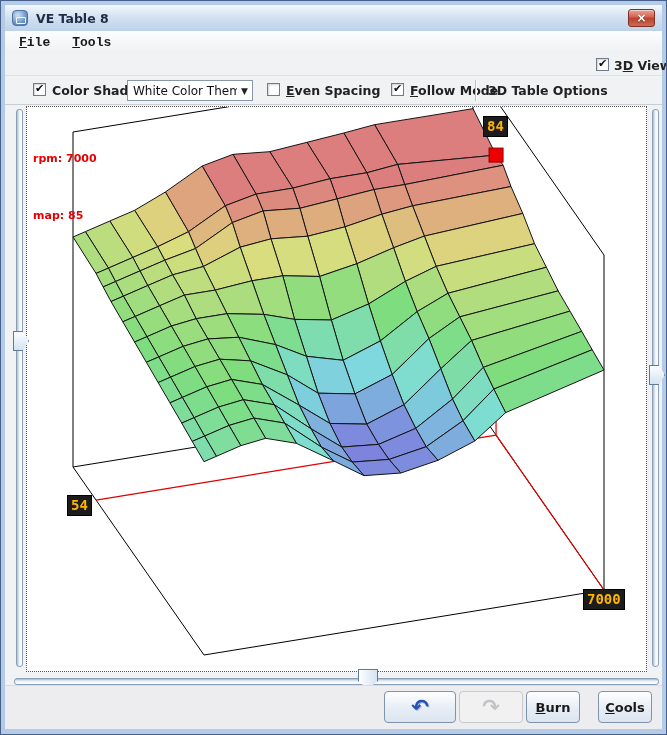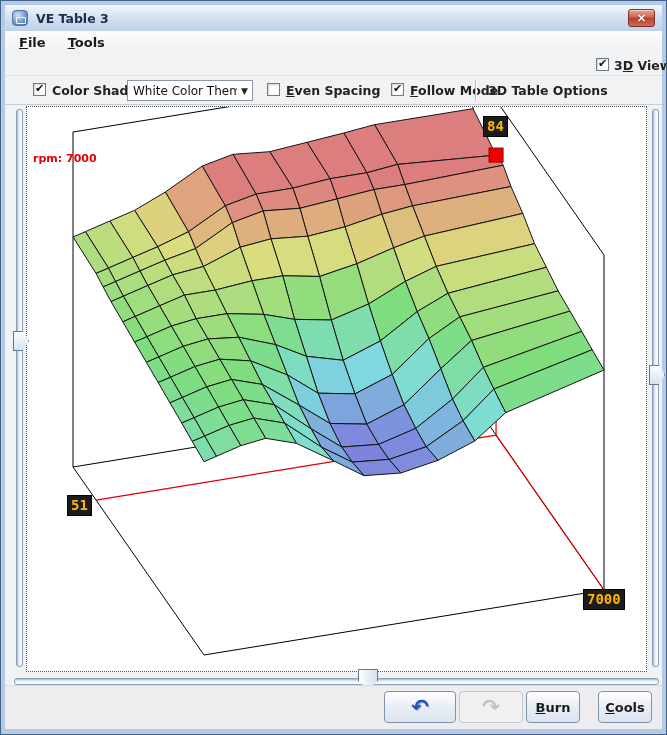--- a/index.html
+++ b/index.html
@@ -24,21 +24,21 @@
     position:absolute; right:7px; top:4px; width:27px; height:18px;
     background: linear-gradient(#e9a396, #d4614d 45%, #b8402e 50%, #cc6a52);
     border:1px solid #7e3026; border-radius:3px;
     color:#fff; font-size:12px; font-weight:bold; text-align:center; line-height:16px;
     text-shadow: 0 1px 1px rgba(0,0,0,.4); box-shadow: inset 0 1px 0 rgba(255,255,255,.5);
   }
   
   .menubar {
     position:absolute; left:4px; top:30px; right:4px; height:24px;
     background: linear-gradient(#fdfdfe, #eef0f3);
-    border-bottom:1px solid #c6cbd2; display:flex; align-items:center;
+    border-bottom:1px solid #c6cbd2; display:flex; align-items:center;font-family:Liberation Mono, monospace;
   }
   .menu-item { font-size:13px; font-weight:bold; color:#1a1a1a; padding:2px 8px; margin-left:6px; white-space:pre; }
   
   .row3d {
     position:absolute; left:4px; top:53px; right:4px; height:22px;
     background:#f0f2f4; border-bottom:1px solid #dee1e5;
   }
   
   .toolbar {
     position:absolute; left:4px; top:75px; right:4px; height:29px;
@@ -94,21 +94,21 @@
   .redo-c { color:#c3c3c5; }
   .u { text-decoration: underline; }
 </style>
 </head>
 <body>
 
 <div class="window">
 
   <div class="titlebar">
     <div class="win-icon"></div>
-    <div class="win-title">VE Table 3</div>
+    <div class="win-title">VE Table 8</div>
     <div class="close-btn">×</div>
   </div>
 
   <div class="menubar">
     <div class="menu-item"><span class="u">F</span><span>ile</span></div>
     <div class="menu-item"><span class="u">T</span><span>ools</span></div>
   </div>
 
   <div class="row3d">
     <div class="cb" style="left:591px; top:4px;"><span class="mark">✔</span></div>
@@ -267,23 +267,24 @@
           <polygon points="306.20000000000005,353.6716666666666 337,368.66666666666663 325.21,355.08 294.41,340.085" fill="hsl(213,58%,68%)" stroke="#141414" stroke-width="1" stroke-linejoin="round"></polygon>
           <polygon points="269.4,336.3183333333333 306.20000000000005,353.6716666666666 294.41,340.085 257.60999999999996,316.06500000000005" fill="hsl(171,58%,68%)" stroke="#141414" stroke-width="1" stroke-linejoin="round"></polygon>
           <polygon points="238.6,331.3233333333333 269.4,336.3183333333333 257.60999999999996,316.06500000000005 226.81,311.07000000000005" fill="hsl(138,58%,68%)" stroke="#141414" stroke-width="1" stroke-linejoin="round"></polygon>
           <polygon points="213.8,338.6866666666666 238.6,331.3233333333333 226.81,311.07000000000005 202.01000000000002,318.43333333333334" fill="hsl(132,58%,68%)" stroke="#141414" stroke-width="1" stroke-linejoin="round"></polygon>
           <polygon points="189.4,349.3183333333333 213.8,338.6866666666666 202.01000000000002,318.43333333333334 177.61,329.06500000000005" fill="hsl(141,58%,68%)" stroke="#141414" stroke-width="1" stroke-linejoin="round"></polygon>
           <polygon points="177,354.66666666666663 189.4,349.3183333333333 177.61,329.06500000000005 165.21,334.41333333333336" fill="hsl(150,58%,68%)" stroke="#141414" stroke-width="1" stroke-linejoin="round"></polygon>
           <rect x="462.05600000000004" y="41.08800000000002" width="14" height="14" fill="#ee0000" stroke="#8c0000"></rect>
         </svg>
       <div class="overlay-readout">
         <div>rpm: 7000</div>
+        <div>map: 85</div>
       </div>
       <div class="badge" style="left:456px; top:9px;">84</div>
-      <div class="badge" style="left:40px; top:388px;">51</div>
+      <div class="badge" style="left:40px; top:388px;">54</div>
       <div class="badge" style="left:556px; top:482px;text-align:right;">7000</div>
     </div>
 
     <div class="vtrack" style="left:11px; top:4px; height:558px;"></div>
     <div class="thumb-r" style="left:8px; top:226px;"></div>
     <div class="vtrack" style="left:647px; top:4px; height:558px;"></div>
     <div class="thumb-r" style="left:644px; top:260px;"></div>
     <div class="htrack" style="left:9px; top:573px; width:645px;"></div>
     <div class="thumb-d" style="left:353px; top:564px;"></div>
   </div>

